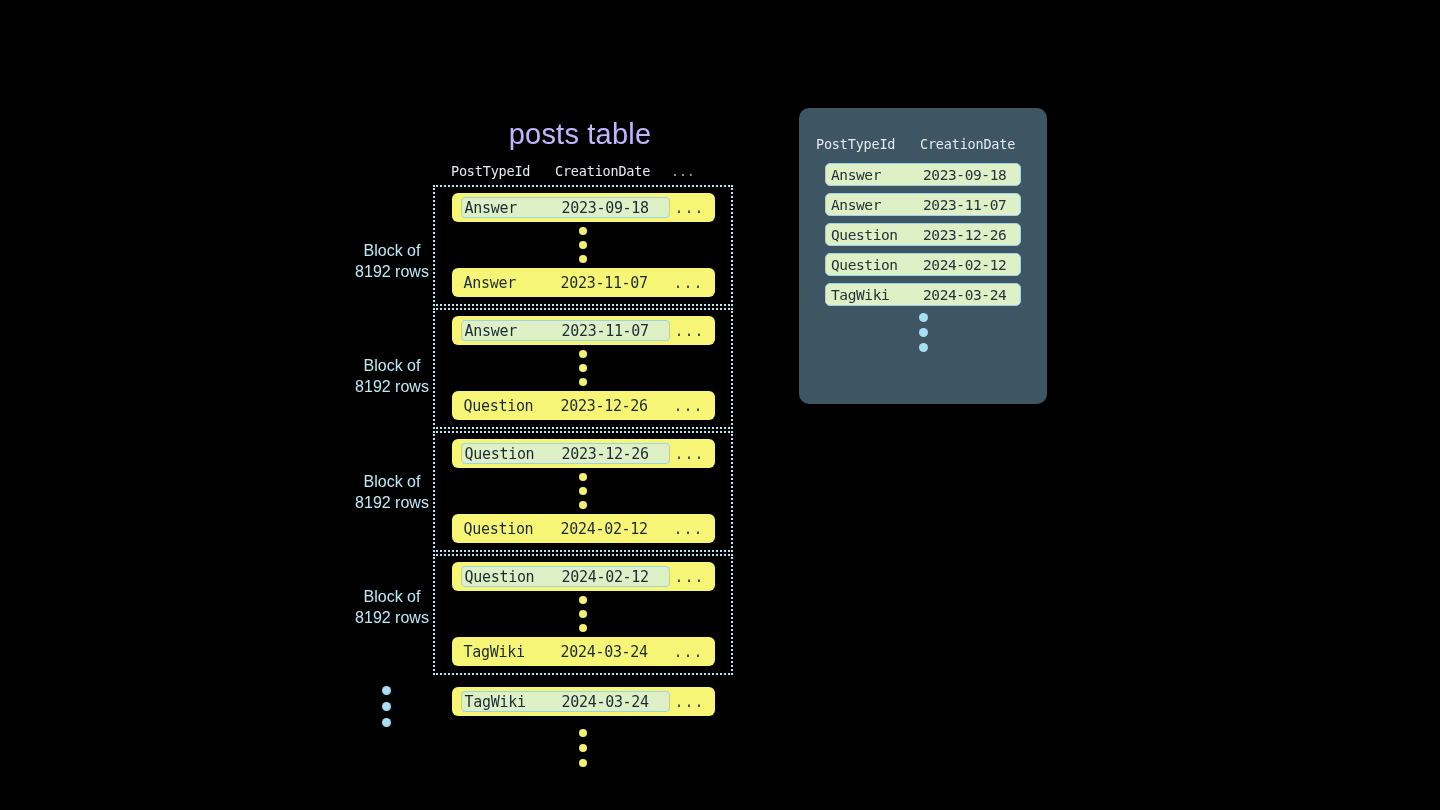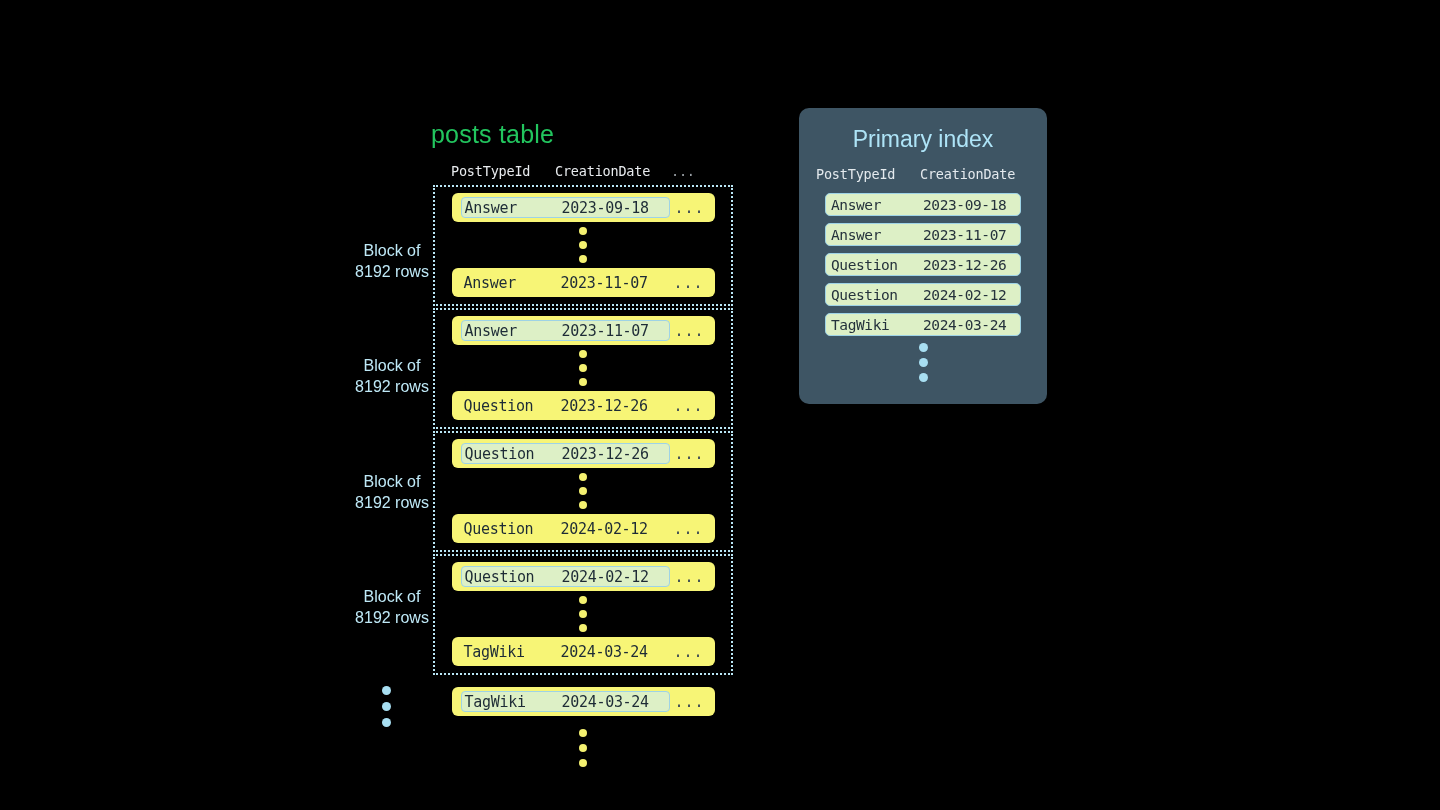--- a/index.html
+++ b/index.html
@@ -19,23 +19,23 @@
   
 
   #posts-table-section {
     position: absolute;
     left: 433px;
     top: 118px;
     width: 300px;
   }
 
   #posts-table-title {
-    font-size: 25px;
-    color: #22c55e;
-    text-align: left;
+    font-size: 29px;
+    color: #c4b5fd;
+    text-align: center;
     letter-spacing: 0.2px;
     line-height: 32px;
     width: 298px;
     margin-left: -2px;
   }
 
   .col-header-row {
     display: flex;
     font-family: "DejaVu Sans Mono", monospace;
     font-size: 13.5px;
@@ -350,21 +350,20 @@
   </div>
   <div id="left-dots">
       <i></i>
       <i></i>
       <i></i>
     </div>
 </div>
 
 <div id="primary-index-panel">
 
-  <div id="primary-index-title">Primary index</div>
 
   <div id="index-col-headers">
     <span class="ich-type">PostTypeId</span>
     <span class="ich-date">CreationDate</span>
   </div>
 
   <div id="index-rows">
     <div class="index-chip">
       <span class="ic-type">Answer</span>
       <span class="ic-date">2023-09-18</span>

